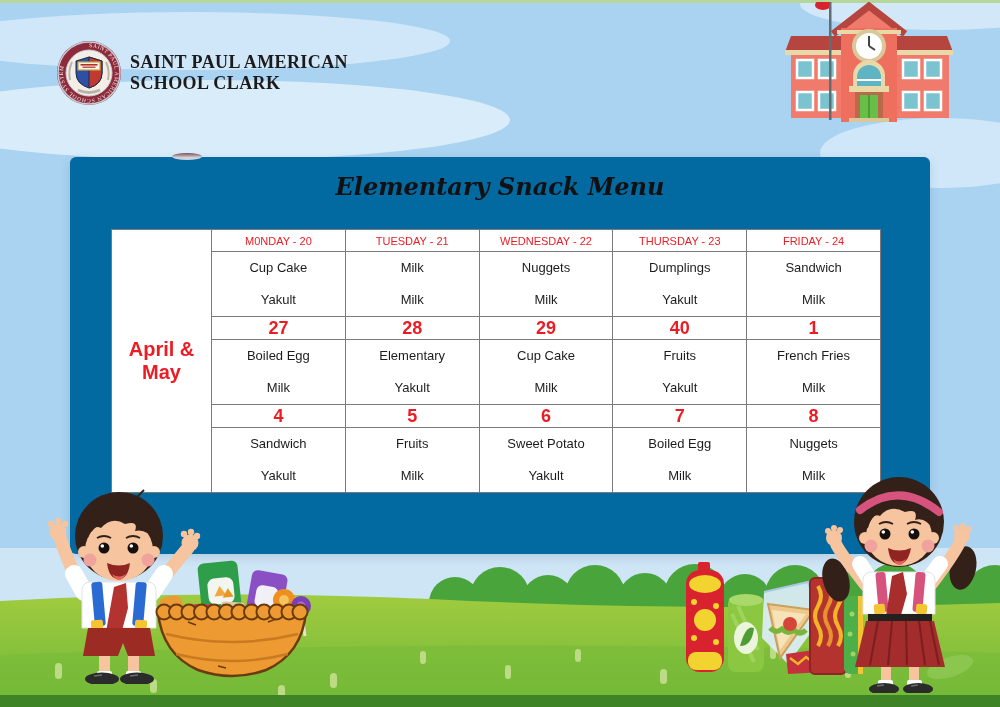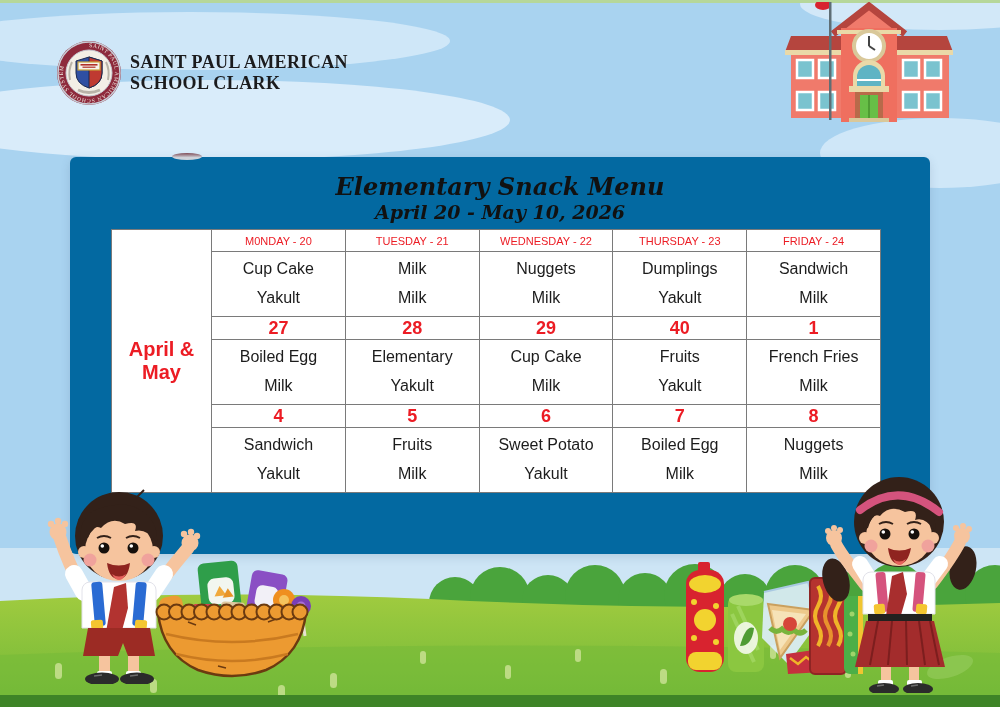--- a/index.html
+++ b/index.html
@@ -20,21 +20,21 @@
   .card{position:absolute;left:70px;top:157px;width:860px;height:397px;background:#0369a1;border-radius:6px;box-shadow:0 3px 10px rgba(60,90,120,.18);z-index:3;}
   .pin{position:absolute;left:102px;top:-4px;width:30px;height:7px;border-radius:50%;background:linear-gradient(#7e4a55,#cfd3da 65%);}
   .title{margin-top:16px;text-align:center;font-family:"DejaVu Serif",serif;font-style:italic;font-weight:bold;font-size:24px;line-height:27px;color:#111;}
   .subtitle{text-align:center;font-family:"DejaVu Serif",serif;font-style:italic;font-weight:bold;font-size:19px;line-height:24px;color:#111;}
   table.menu-table{position:absolute;left:41px;top:72px;width:769px;border-collapse:collapse;table-layout:fixed;}
   table.menu-table td{border:1px solid #7a7a7a;padding:0;text-align:center;background:#fff;}
   td.rowlabel{color:#ec1c24;font-weight:bold;font-size:20px;}
   td.dayhead{color:#ec1c24;font-weight:normal;font-size:11px;height:21px;}
   td.datecell{color:#ec1c24;font-weight:bold;font-size:18px;height:22px;}
   tr.foods{height:64px;}
-  td.foodcell{font-size:16px;color:#1c1c1c;vertical-align:top;}
+  td.foodcell{font-size:13px;color:#1c1c1c;vertical-align:top;}
   .foodwrap{display:flex;flex-direction:column;justify-content:space-between;height:64px;box-sizing:border-box;padding:8px 2px 9px;}
   .boy{position:absolute;left:38px;top:486px;width:180px;height:198px;z-index:4;}
   .basket{position:absolute;left:148px;top:556px;width:168px;height:126px;z-index:5;}
   .snacks{position:absolute;left:668px;top:562px;width:195px;height:122px;z-index:4;}
   .girl{position:absolute;left:822px;top:468px;width:155px;height:225px;z-index:5;}
 </style>
 </head>
 <body>
 
 <div class="scene">
@@ -144,21 +144,20 @@
     </svg>
     <div class="school-name">
       <div>SAINT PAUL AMERICAN</div>
       <div>SCHOOL CLARK</div>
     </div>
   </div>
 
   <div class="card">
     <div class="pin"></div>
     <div class="title">Elementary Snack Menu</div>
-    <div class="subtitle">April 20 - May 10, 2026</div>
     <table class="menu-table">
       <colgroup>
         <col style="width:100px">
           <col style="width:133.8px">
           <col style="width:133.8px">
         <col style="width:133.8px">
           <col style="width:133.8px">
           <col style="width:133.8px">
       </colgroup>
       <tbody>

